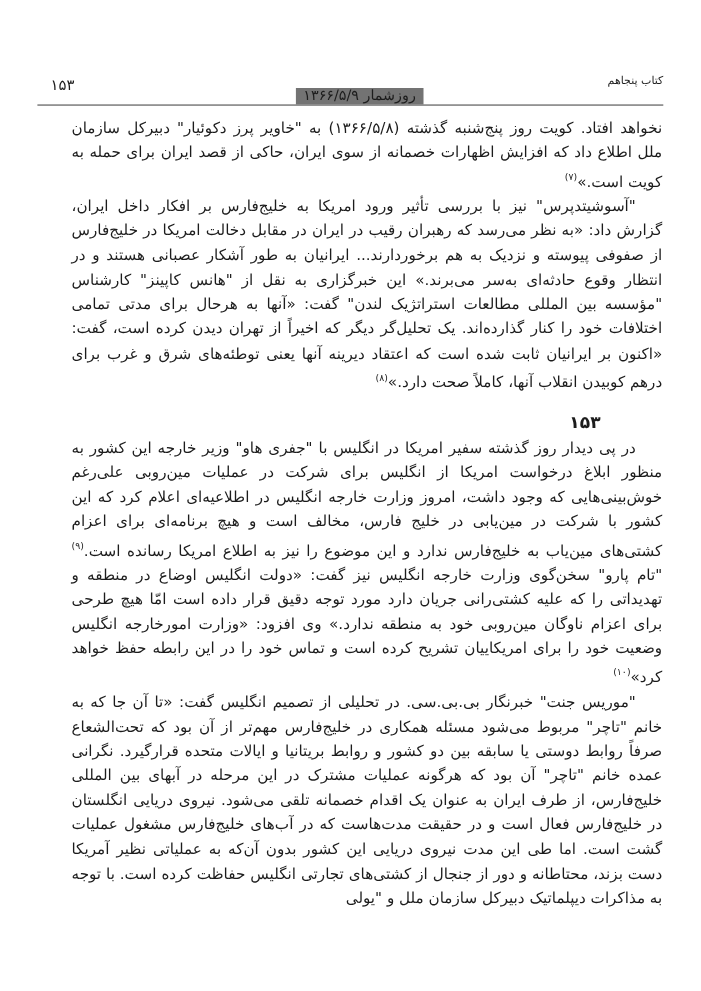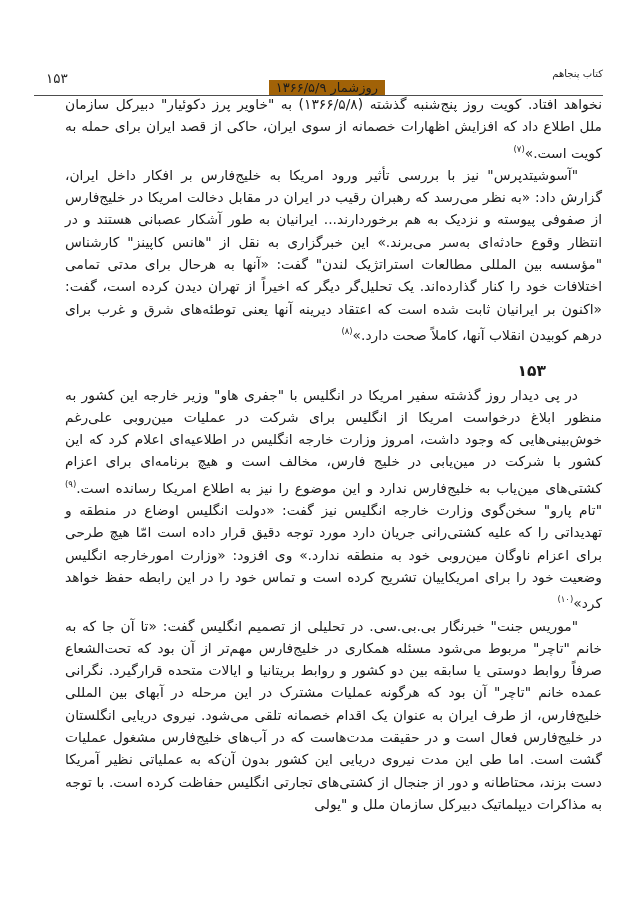--- a/index.html
+++ b/index.html
@@ -43,30 +43,30 @@
     position: absolute;
     top: 29px;
     left: 0;
     right: 0;
     border-top: 1.5px solid #4d4d4d;
   }
   .chronicle {
     position: absolute;
     top: 14px;
     right: 218px;
-    background: #a16207;
+    background: #737373;
     padding: 0 7px;
     font-size: 13px;
     white-space: nowrap;
     z-index: 2;
   }
   
   .page-body {
     position: absolute;
-    top: 93px;
+    top: 106px;
     right: 35px;
     left: 65px;
     font-size: 13.8px;
     line-height: 22.3px;
     text-align: justify;
   }
   .para {
     margin: 0;
   }
   .para.indent {

